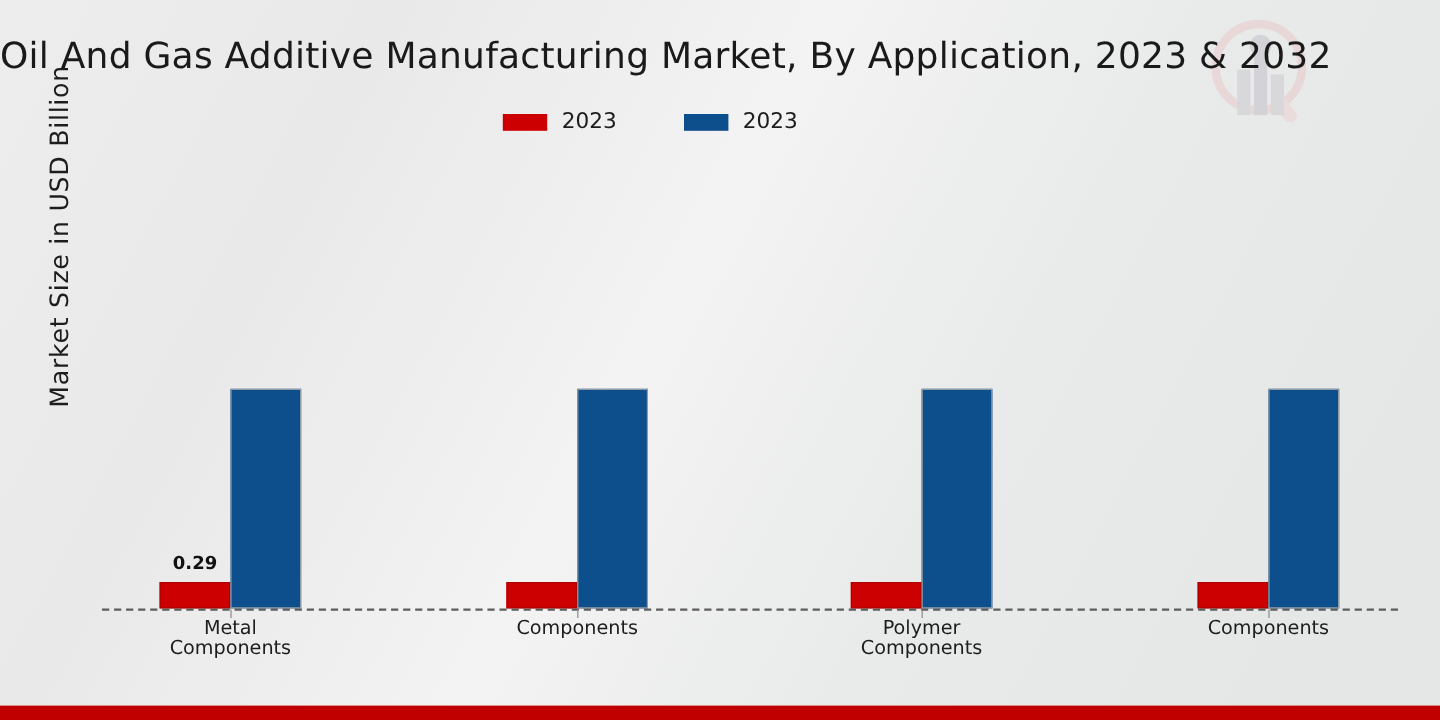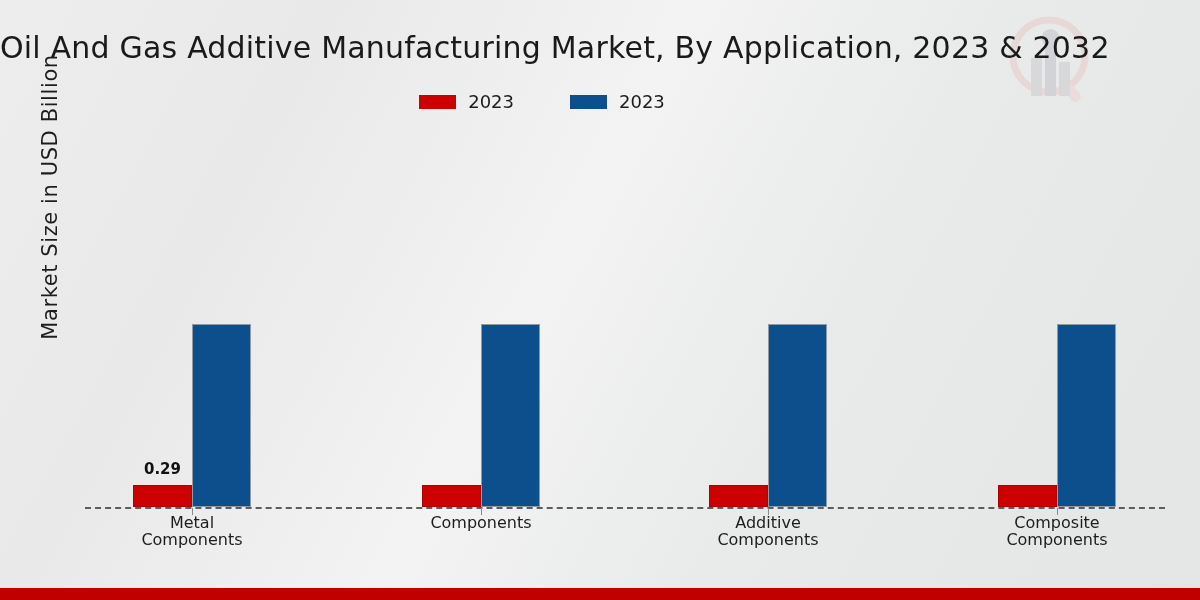--- a/index.html
+++ b/index.html
@@ -194,25 +194,24 @@
         <div class="x-tick-label" style="left: 102px;">
           <div>Metal</div>
           <div>Components</div>
         </div>
         <div class="tick-mark" style="left: 481px;"></div>
         <div class="x-tick-label" style="left: 391px;">
           <div>Components</div>
         </div>
         <div class="tick-mark" style="left: 768px;"></div>
         <div class="x-tick-label" style="left: 678px;">
-          <div>Additive</div>
+          <div>Polymer</div>
           <div>Components</div>
         </div>
         <div class="tick-mark" style="left: 1057px;"></div>
         <div class="x-tick-label" style="left: 967px;">
-          <div>Composite</div>
           <div>Components</div>
         </div>
       </div>
   </div>
 
   <div id="footer-bar"></div>
 </div>
 
 </body></html>

